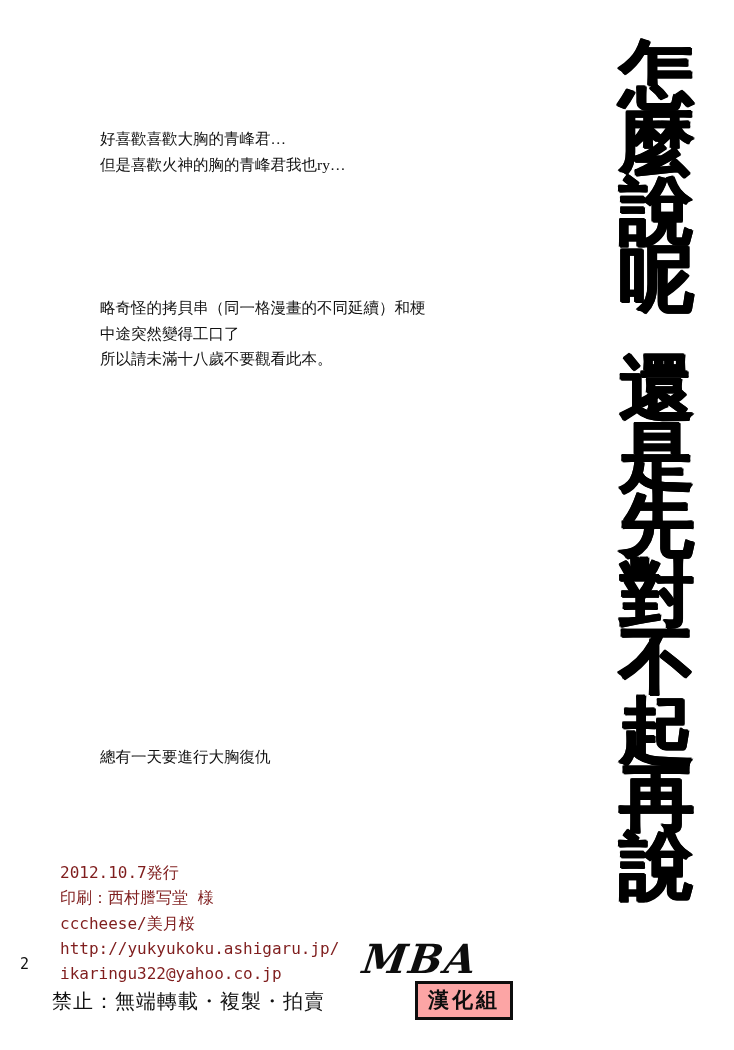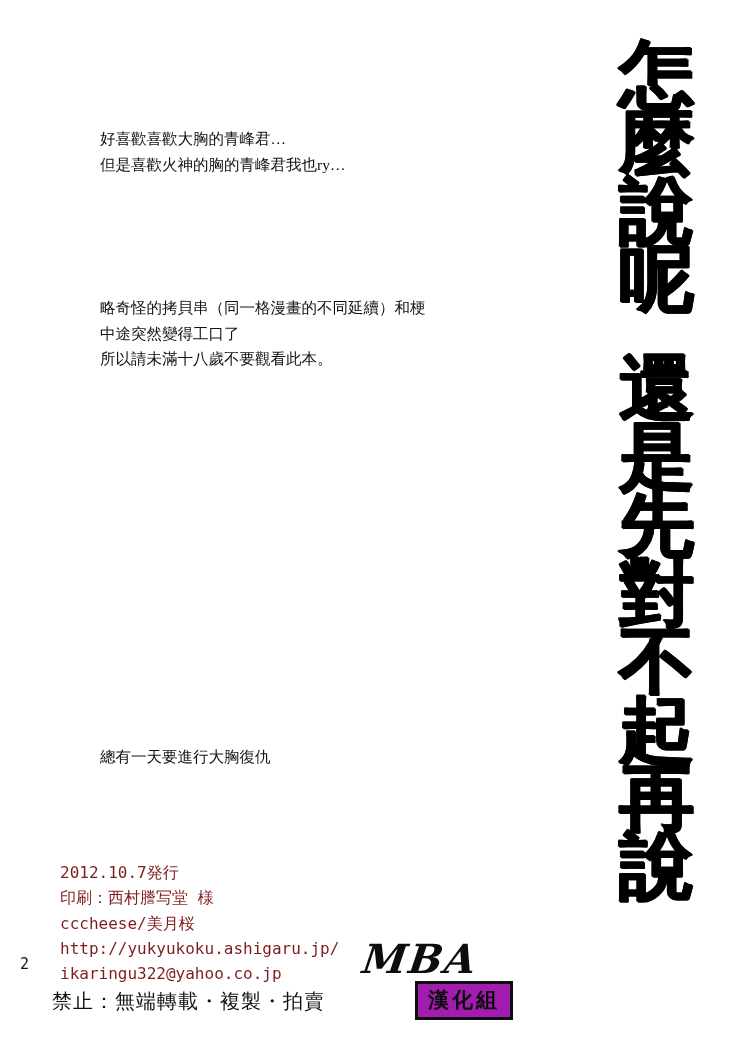--- a/index.html
+++ b/index.html
@@ -111,21 +111,21 @@
     letter-spacing: 2px;
     color: #0d0d0d;
     transform: skewX(-8deg);
   }
   .stamp-box {
     position: absolute;
     left: 52px;
     top: 46px;
     border: 3px solid #0d0d0d;
     padding: 2px 10px 3px 10px;
-    background: #a21caf;
+    background: #fca5a5;
   }
   .stamp-box span {
     font-family: "DejaVu Sans", sans-serif;
     font-weight: 900;
     font-size: 21px;
     letter-spacing: 3px;
     color: #0d0d0d;
   }
 </style>
 </head>

